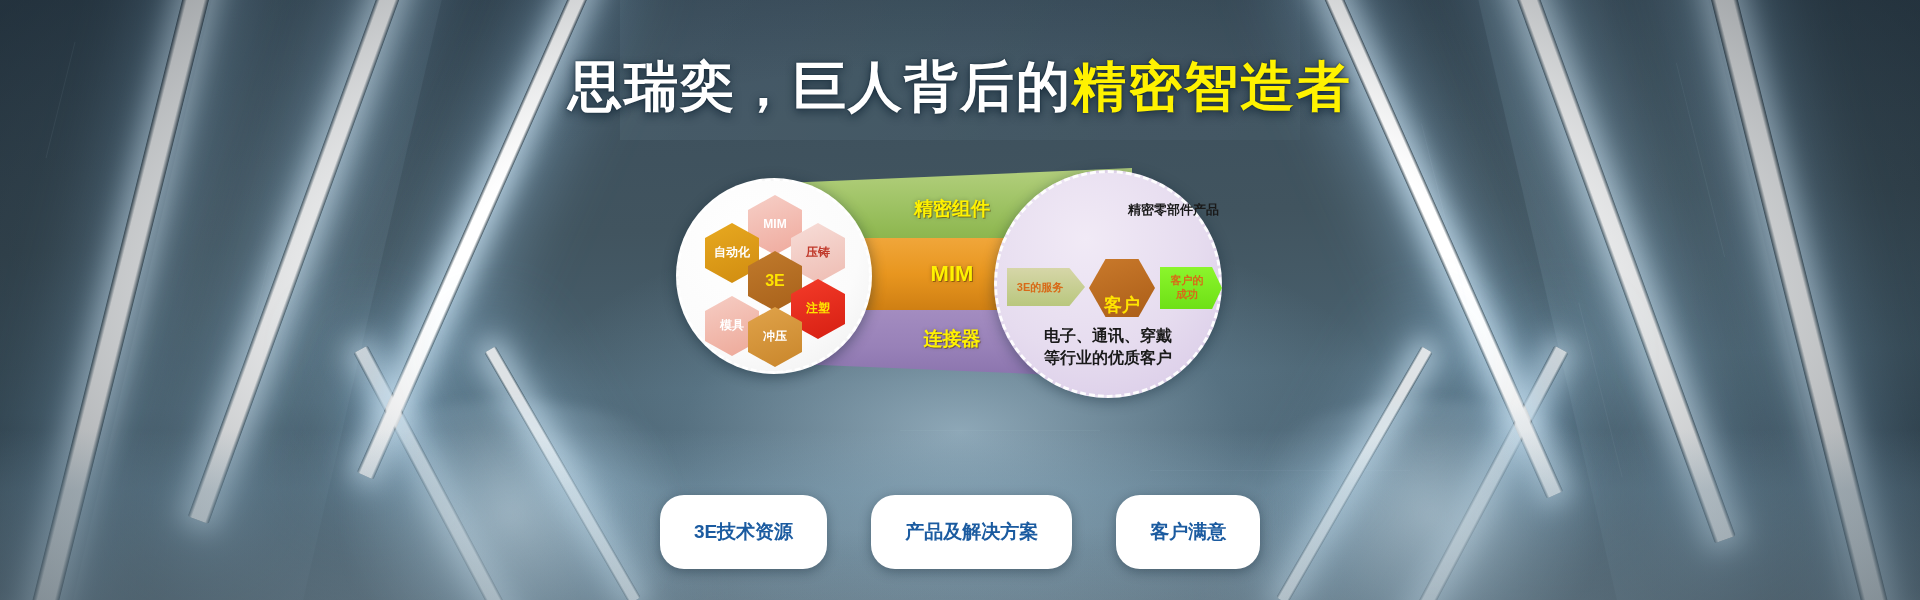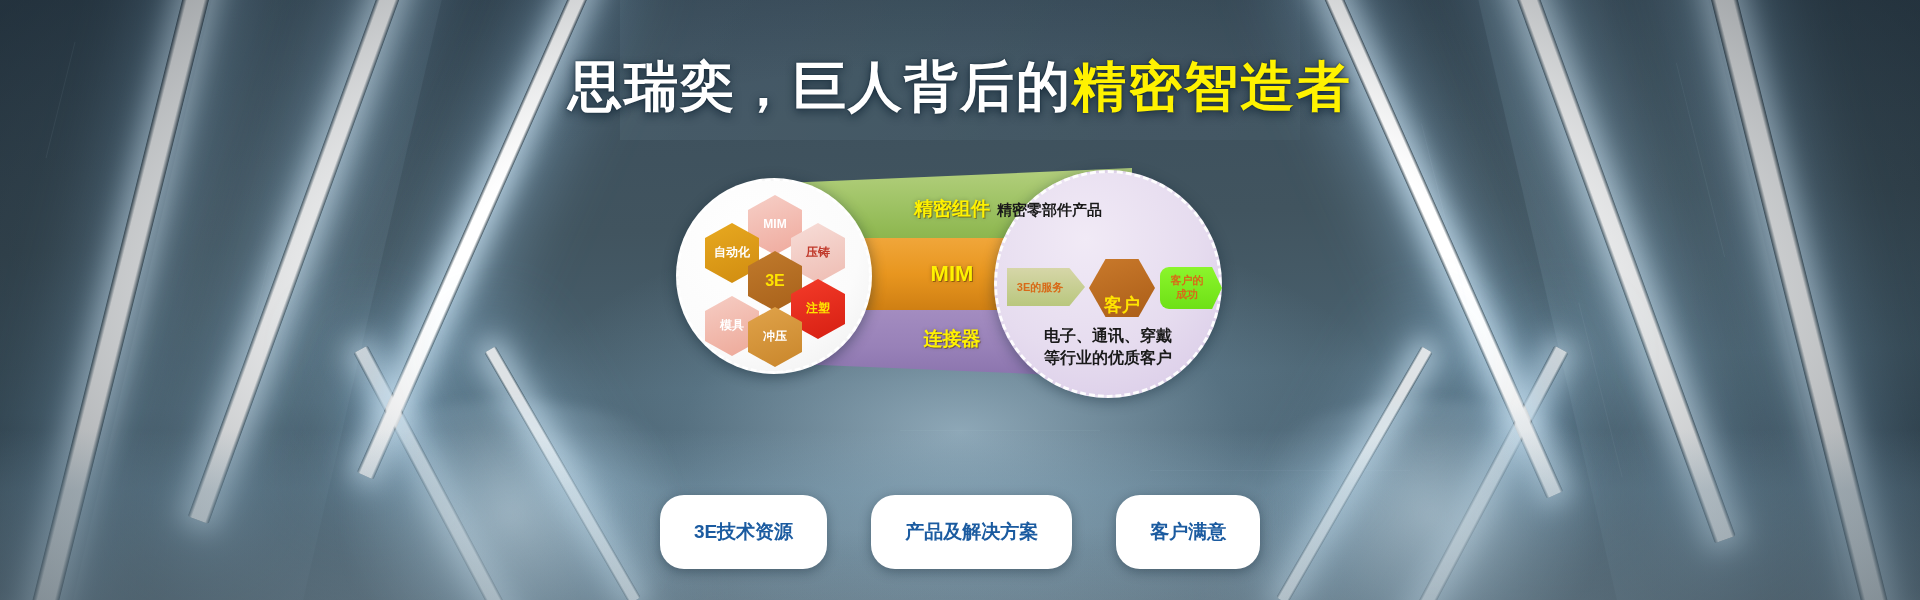--- a/index.html
+++ b/index.html
@@ -112,22 +112,22 @@
   .hex-stamp{left:69px;top:126px;background:linear-gradient(160deg,#e0a34a,#c9862b);color:#ffffff;}
 
   
   .cust-circle{
     position:absolute;left:318px;top:2px;width:228px;height:228px;border-radius:50%;
     background:radial-gradient(circle at 40% 30%,#f1eaf6 0%,#e6dcef 55%,#d7c8e6 100%);
     border:3px dashed rgba(255,255,255,.92);
     box-shadow:0 3px 14px rgba(10,30,45,.40);
   }
   .cust-title{
-    position:absolute;left:0;right:0;top:28px;text-align:left;
-    font-size:15px;font-weight:bold;color:#1a1a1a;font-family:Liberation Serif, serif;
+    position:absolute;left:0;right:0;top:28px;text-align:right;
+    font-size:13px;font-weight:bold;color:#1a1a1a;font-family:Liberation Serif, serif;
   }
   .cust-row{position:absolute;left:0;right:0;top:86px;height:56px;}
   .arrow-l{
     position:absolute;left:10px;top:9px;width:78px;height:38px;
     background:linear-gradient(180deg,#d6d6a8,#b9c77e);
     clip-path:polygon(0% 0%,80% 0%,100% 50%,80% 100%,0% 100%);
     display:flex;align-items:center;justify-content:center;
     font-size:11px;font-weight:bold;color:#d86a18;
   }
   .arrow-l .cap{padding-right:12px;}
@@ -137,21 +137,21 @@
     background:linear-gradient(160deg,#c9792b,#ab5e18);
     display:flex;align-items:flex-end;justify-content:center;
     font-size:18px;font-weight:bold;color:#ffe400;
     box-shadow:0 0 0 2px rgba(255,255,255,.85);
   }
   .arrow-r{
     position:absolute;left:163px;top:8px;width:62px;height:42px;
     background:linear-gradient(180deg,#8bf52c,#6ee016);
     clip-path:polygon(0% 0%,84% 0%,100% 50%,84% 100%,0% 100%);
     display:flex;align-items:center;justify-content:center;
-    font-size:11px;font-weight:bold;color:#d86a18;line-height:1.25;text-align:center;border-radius:9px;
+    font-size:11px;font-weight:bold;color:#d86a18;line-height:1.25;text-align:center;
   }
   .arrow-r .cap{padding-right:8px;}
   .cust-foot{
     position:absolute;left:0;right:0;top:152px;text-align:center;
     font-size:16px;font-weight:bold;color:#1a1a1a;line-height:1.35;
   }
 
   
   .pills{
     position:absolute;left:0;right:0;top:495px;z-index:50;

